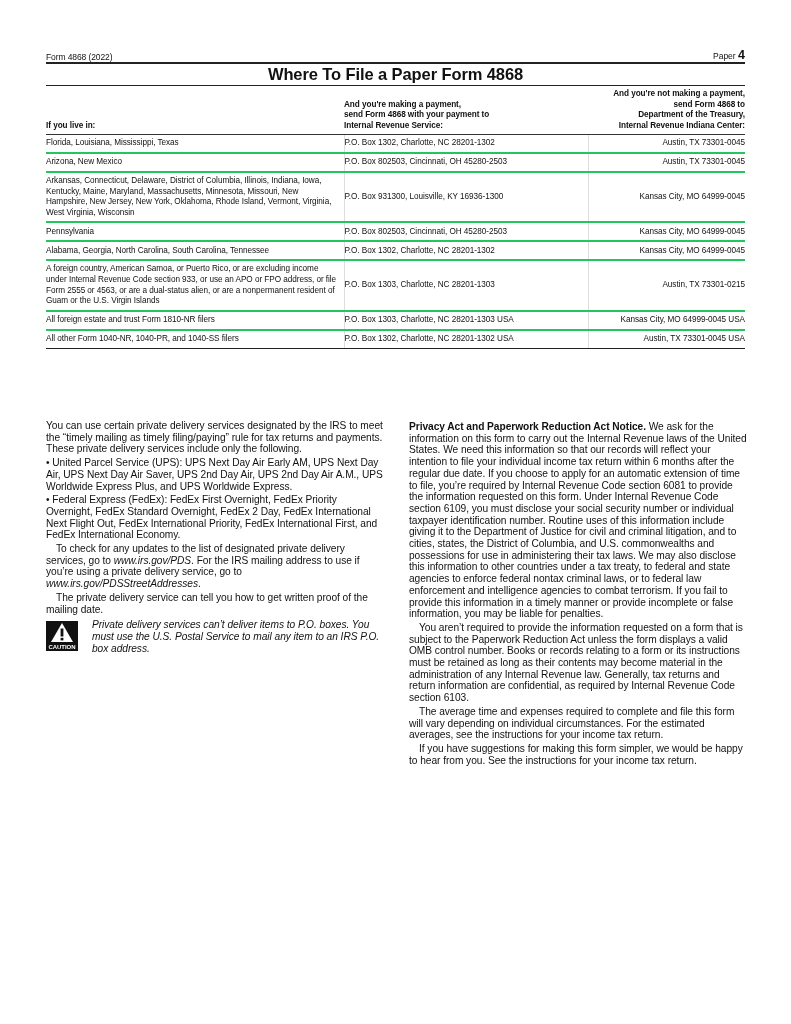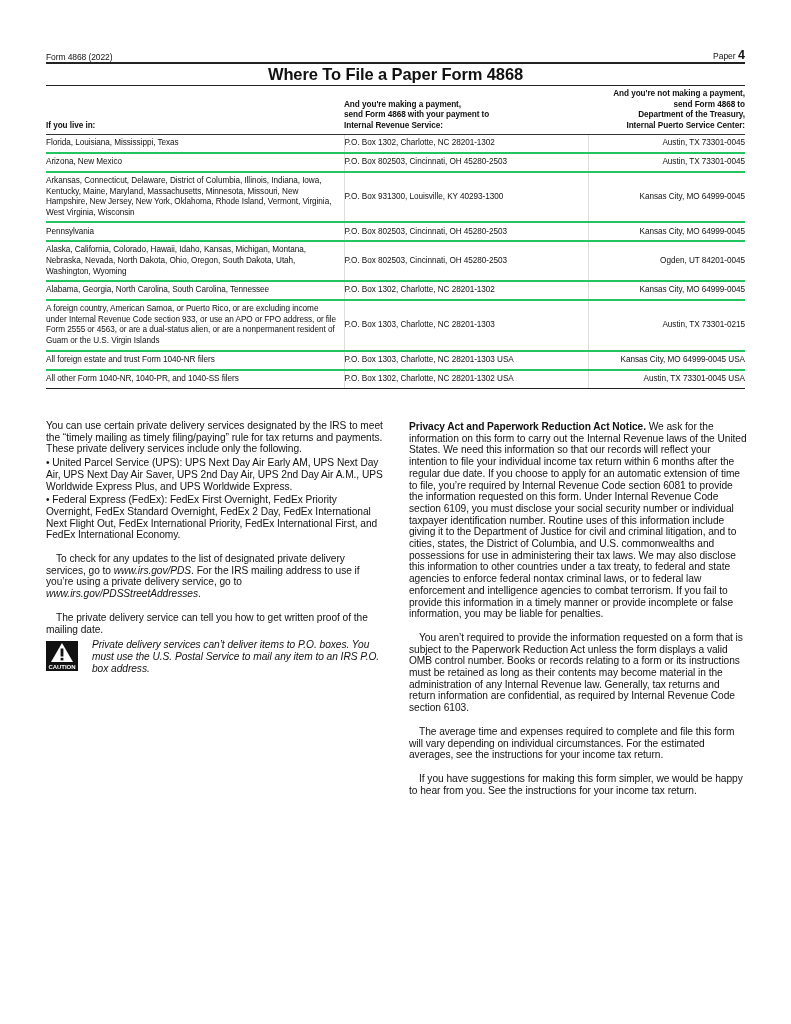--- a/index.html
+++ b/index.html
@@ -115,21 +115,21 @@
     }
     .section-title {
       font-size: 15px;
       font-weight: bold;
       line-height: 18px;
       margin-bottom: 1px;
       letter-spacing: -0.1px;
     }
     p { margin: 0; }
     p.bullet { margin-top: 2px; }
-    p.indent { text-indent: 10px; margin-top: 12px; }
+    p.indent { text-indent: 10px; margin-top: 2px; }
     .caution-row {
       display: flex;
       align-items: flex-start;
       margin-top: 4px;
     }
     .caution-icon {
       width: 32px;
       height: 30px;
       background: #111;
       margin-right: 14px;
@@ -165,62 +165,57 @@
         <th class="c1">If you live in:</th>
         <th class="c2">
           <div>And you're making a payment,</div>
           <div>send Form 4868 with your payment to</div>
           <div>Internal Revenue Service:</div>
         </th>
         <th class="c3">
           <div>And you're not making a payment,</div>
           <div>send Form 4868 to</div>
           <div>Department of the Treasury,</div>
-          <div>Internal Puerto Service Center:</div>
+          <div>Internal Revenue Indiana Center:</div>
         </th>
       </tr>
     </thead>
     <tbody>
       <tr class="single">
         <td class="c1">Florida, Louisiana, Mississippi, Texas</td>
         <td class="c2">P.O. Box 1302, Charlotte, NC 28201-1302</td>
         <td class="c3">Austin, TX 73301-0045</td>
       </tr>
       <tr class="single">
         <td class="c1">Arizona, New Mexico</td>
         <td class="c2">P.O. Box 802503, Cincinnati, OH 45280-2503</td>
         <td class="c3">Austin, TX 73301-0045</td>
       </tr>
       <tr>
         <td class="c1">Arkansas, Connecticut, Delaware, District of Columbia, Illinois, Indiana, Iowa, Kentucky, Maine, Maryland, Massachusetts, Minnesota, Missouri, New Hampshire, New Jersey, New York, Oklahoma, Rhode Island, Vermont, Virginia, West Virginia, Wisconsin</td>
-        <td class="c2">P.O. Box 931300, Louisville, KY 40293-1300</td>
+        <td class="c2">P.O. Box 931300, Louisville, KY 16936-1300</td>
         <td class="c3">Kansas City, MO 64999-0045</td>
       </tr>
       <tr class="single">
         <td class="c1">Pennsylvania</td>
         <td class="c2">P.O. Box 802503, Cincinnati, OH 45280-2503</td>
         <td class="c3">Kansas City, MO 64999-0045</td>
-      </tr>
-      <tr>
-        <td class="c1">Alaska, California, Colorado, Hawaii, Idaho, Kansas, Michigan, Montana, Nebraska, Nevada, North Dakota, Ohio, Oregon, South Dakota, Utah, Washington, Wyoming</td>
-        <td class="c2">P.O. Box 802503, Cincinnati, OH 45280-2503</td>
-        <td class="c3">Ogden, UT 84201-0045</td>
       </tr>
       <tr class="single">
         <td class="c1">Alabama, Georgia, North Carolina, South Carolina, Tennessee</td>
         <td class="c2">P.O. Box 1302, Charlotte, NC 28201-1302</td>
         <td class="c3">Kansas City, MO 64999-0045</td>
       </tr>
       <tr>
         <td class="c1">A foreign country, American Samoa, or Puerto Rico, or are excluding income under Internal Revenue Code section 933, or use an APO or FPO address, or file Form 2555 or 4563, or are a dual-status alien, or are a nonpermanent resident of Guam or the U.S. Virgin Islands</td>
         <td class="c2">P.O. Box 1303, Charlotte, NC 28201-1303</td>
         <td class="c3">Austin, TX 73301-0215</td>
       </tr>
       <tr class="single">
-        <td class="c1">All foreign estate and trust Form 1040-NR filers</td>
+        <td class="c1">All foreign estate and trust Form 1810-NR filers</td>
         <td class="c2">P.O. Box 1303, Charlotte, NC 28201-1303 USA</td>
         <td class="c3">Kansas City, MO 64999-0045 USA</td>
       </tr>
       <tr class="single">
         <td class="c1">All other Form 1040-NR, 1040-PR, and 1040-SS filers</td>
         <td class="c2">P.O. Box 1302, Charlotte, NC 28201-1302 USA</td>
         <td class="c3">Austin, TX 73301-0045 USA</td>
       </tr>
     </tbody>
   </table>

